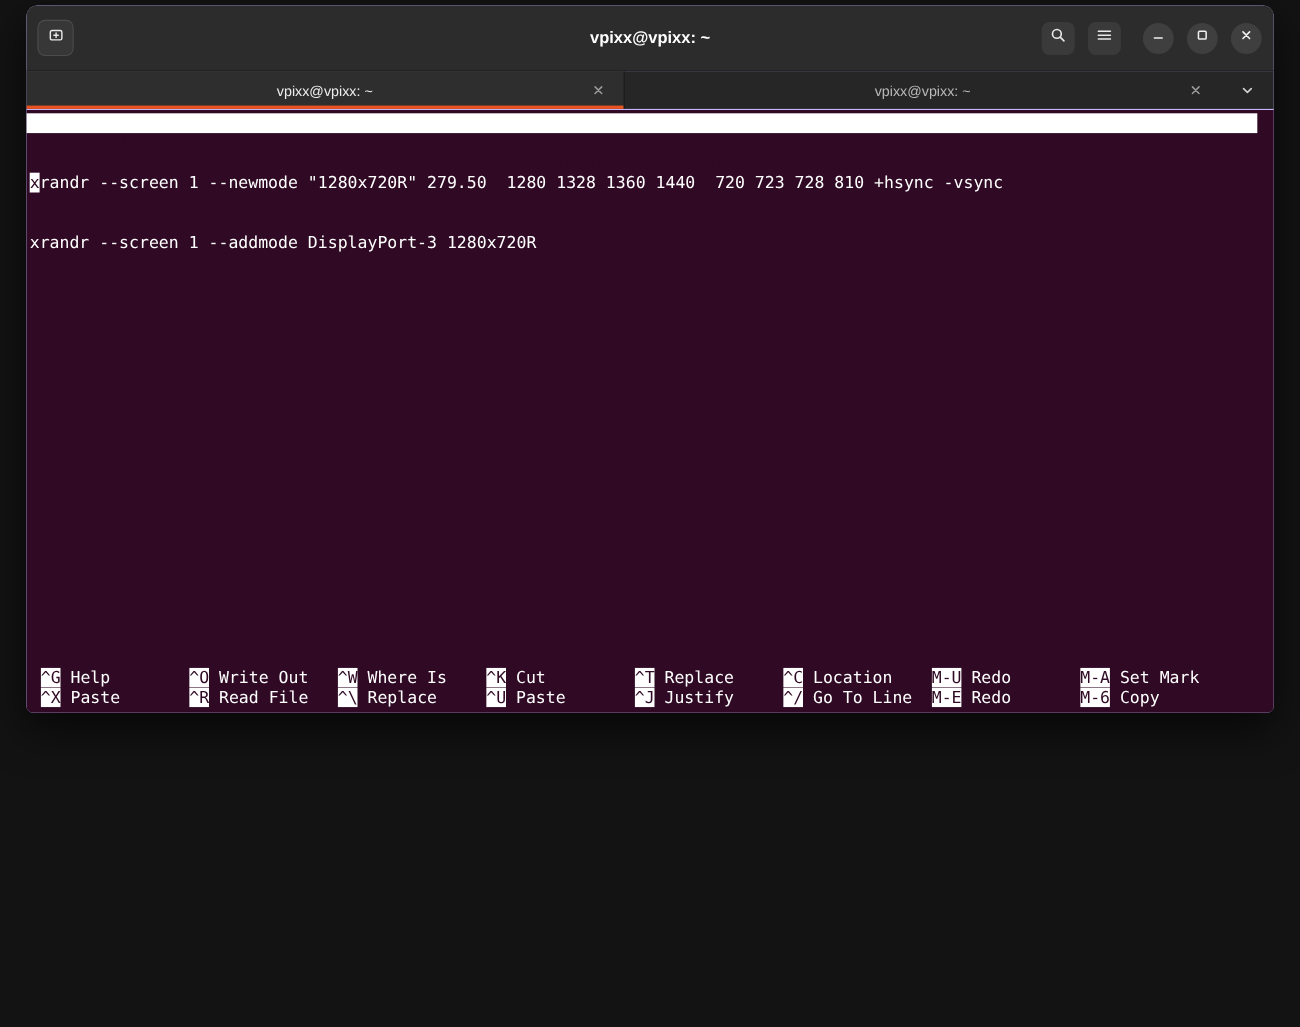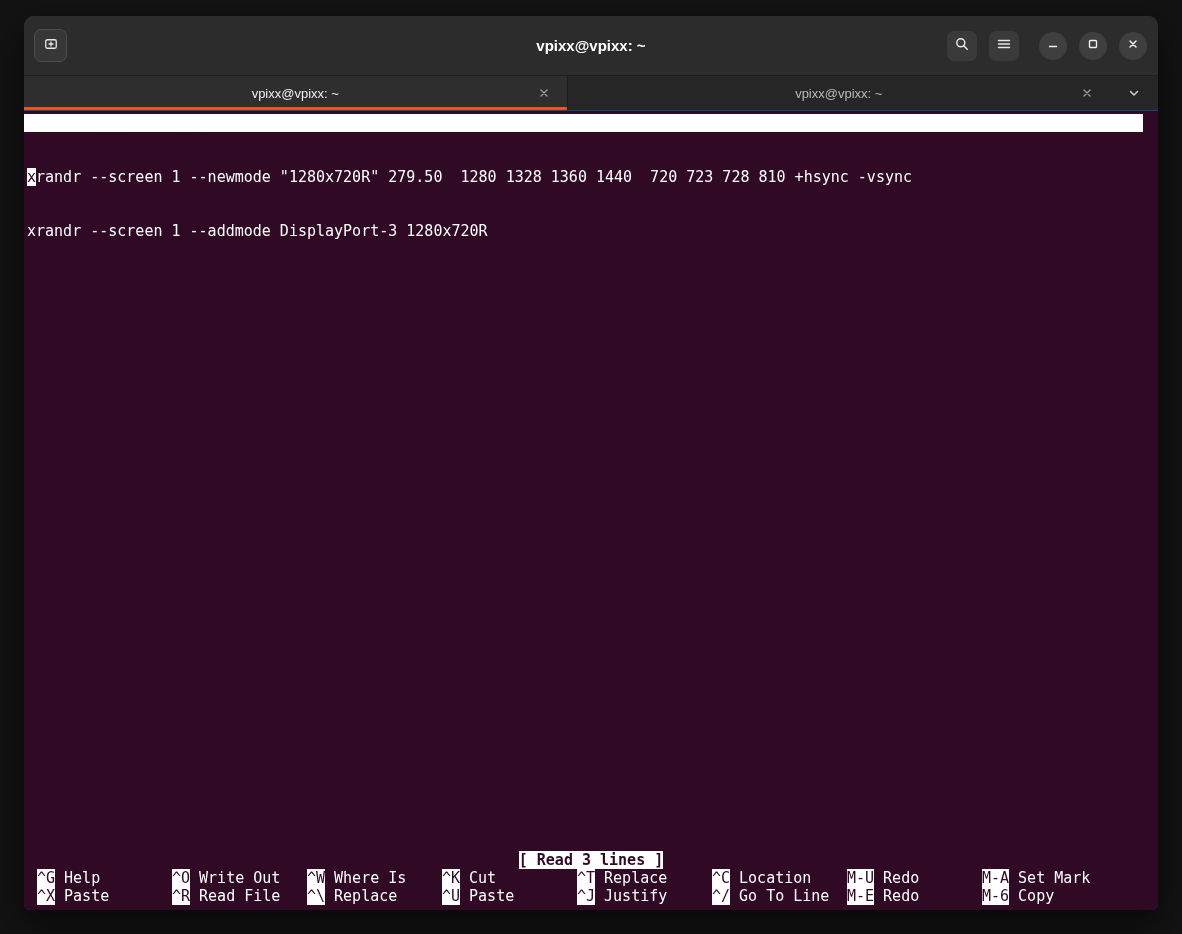--- a/index.html
+++ b/index.html
@@ -1,20 +1,20 @@
 <!DOCTYPE html>
 <html><head>
 <meta charset="utf-8">
 <style>
   * { margin:0; padding:0; box-sizing:border-box; }
   html,body { width:1182px; height:934px; background:#131313; overflow:hidden;
               font-family:"Liberation Sans","DejaVu Sans",sans-serif; }
 
-  .window { position:absolute; left:24px; top:16px; width:1134px; height:894px;
-            border-radius:10px 10px 6px 6px; overflow:hidden; background:#0c4a6e;
+  .window { position:absolute; left:24px; top:5px; width:1134px; height:643px;
+            border-radius:10px 10px 6px 6px; overflow:hidden; background:#c4b5fd;
             box-shadow:0 14px 40px rgba(0,0,0,.65); }
 
   
   .header { position:relative; height:60px; background:#2c2c2c; display:flex;
             align-items:center; border-bottom:1px solid #1e1e1e; }
   .win-title { position:absolute; left:0; right:0; text-align:center; color:#ffffff;
                font-weight:bold; font-size:15px; pointer-events:none; }
   .sq-btn { width:33px; height:33px; border-radius:7px; background:#373737;
             border:1px solid #4c4c4c; display:flex; align-items:center; justify-content:center;
             cursor:pointer; }
@@ -145,23 +145,20 @@
     <div class="nano-titlebar">
       <span class="nano-version">GNU nano 6.2</span>
       <span class="nano-path">/home/vpixx/.xprofile</span>
     </div>
 
     <div class="editor">
       <div class="line"><span class="cursor">x</span><span>randr --screen 1 --newmode "1280x720R" 279.50  1280 1328 1360 1440  720 723 728 810 +hsync -vsync</span></div>
       <div class="line"><span class="cursor"></span><span>xrandr --screen 1 --addmode DisplayPort-3 1280x720R</span></div>
     </div>
 
-    <div class="statusline">
-      <span class="status-msg">[ Read 3 lines ]</span>
-    </div>
 
     <div class="shortcut-row">
       <div class="sc"><span class="sc-key">^G</span><span class="sc-label">Help</span></div>
       <div class="sc"><span class="sc-key">^O</span><span class="sc-label">Write Out</span></div>
       <div class="sc"><span class="sc-key">^W</span><span class="sc-label">Where Is</span></div>
       <div class="sc"><span class="sc-key">^K</span><span class="sc-label">Cut</span></div>
       <div class="sc"><span class="sc-key">^T</span><span class="sc-label">Replace</span></div>
       <div class="sc"><span class="sc-key">^C</span><span class="sc-label">Location</span></div>
       <div class="sc"><span class="sc-key">M-U</span><span class="sc-label">Redo</span></div>
       <div class="sc"><span class="sc-key">M-A</span><span class="sc-label">Set Mark</span></div>

